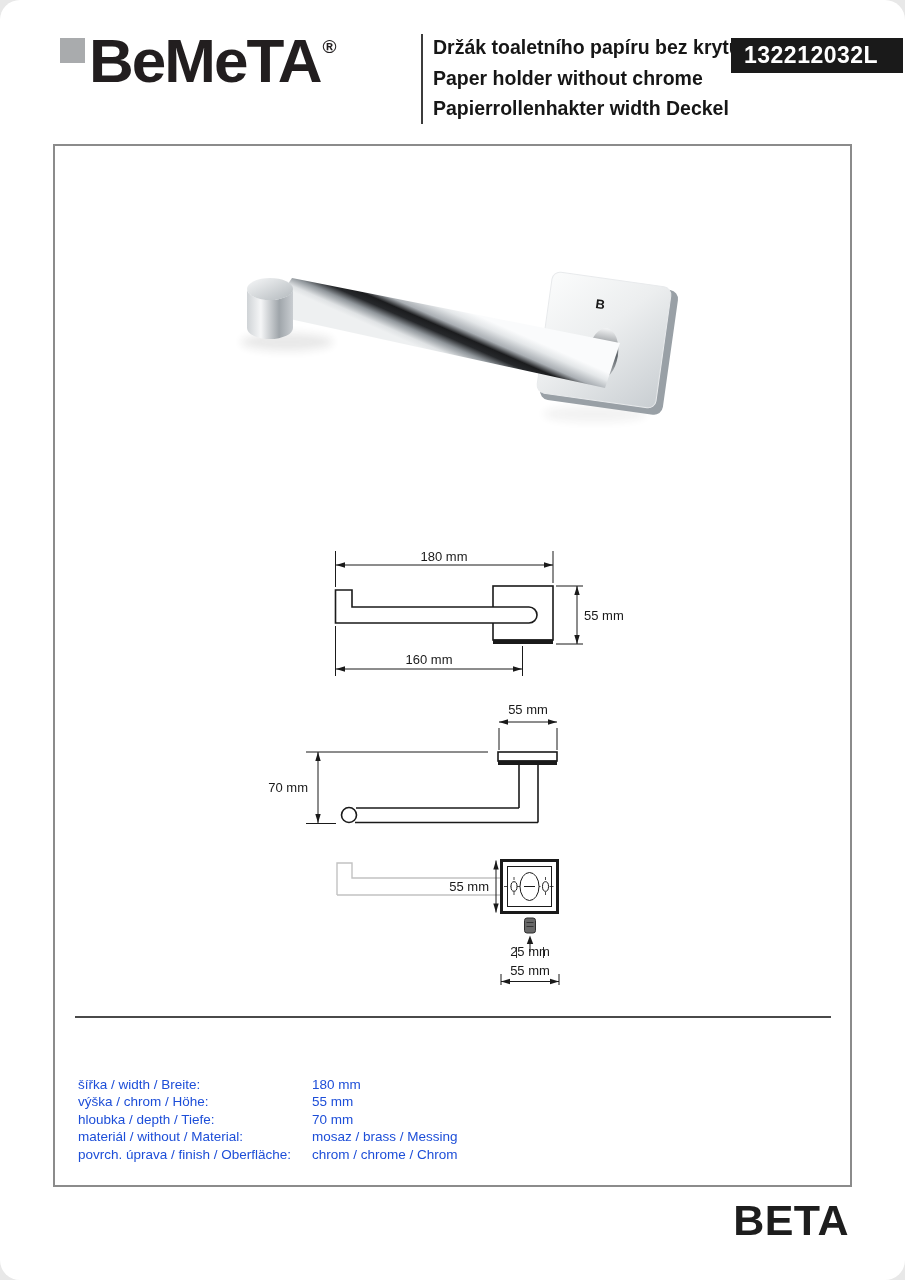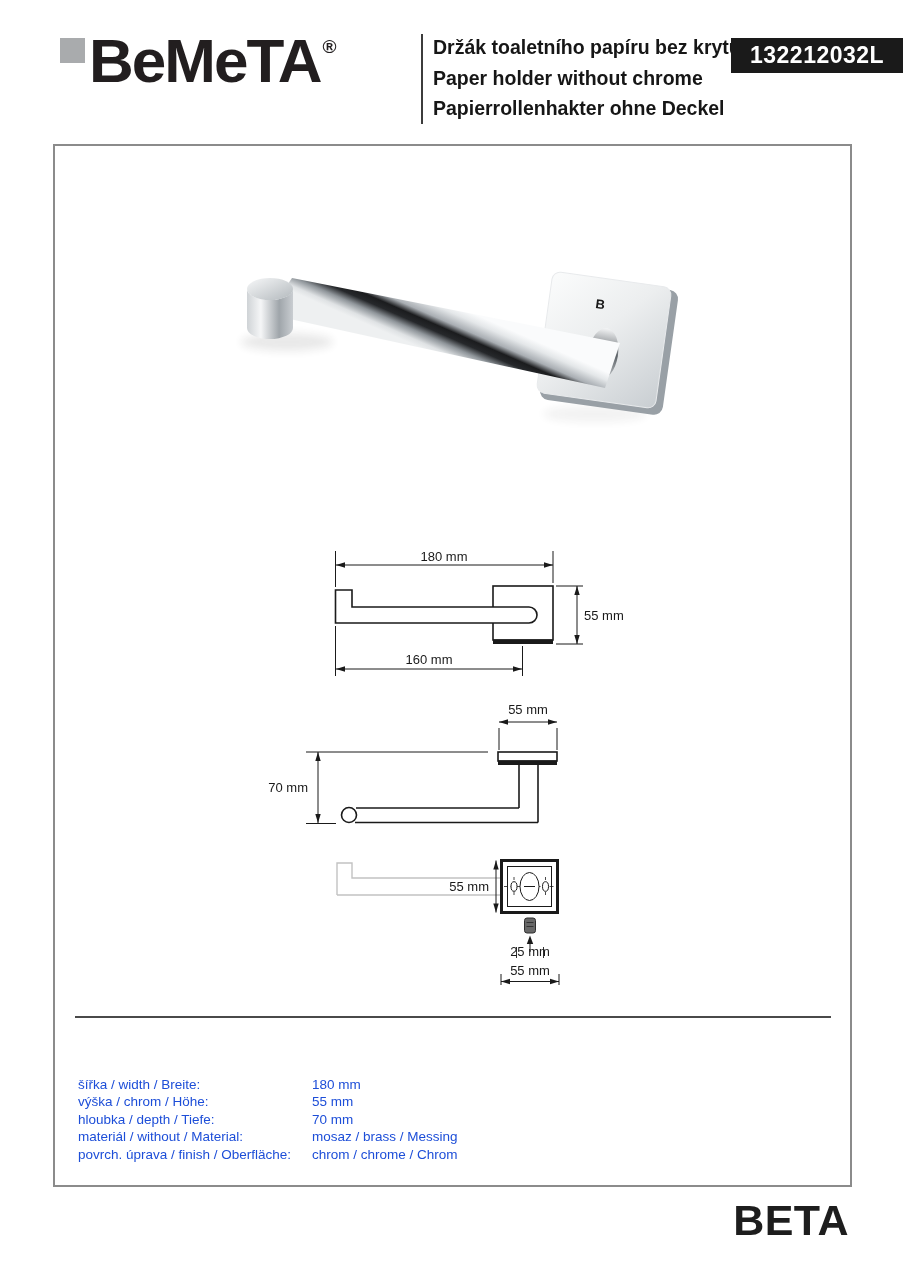--- a/index.html
+++ b/index.html
@@ -1,29 +1,29 @@
 <!DOCTYPE html>
 <html><head>
 <meta charset="utf-8">
 <style>
   * { margin:0; padding:0; box-sizing:border-box; }
   body { background:#e8e8e8; font-family:"Liberation Sans", sans-serif; }
-  .page { position:relative; width:905px; height:1280px; background:#ffffff; margin:0 auto; overflow:hidden; color:#1a1a1a; }
+  .page { position:relative; width:905px; height:1280px; background:#ffffff; margin:0 auto; overflow:hidden; color:#1a1a1a;border-radius:20px; }
 
   
   .header { position:absolute; left:0; top:0; width:905px; height:144px; }
   .logo { position:absolute; left:60px; top:26px; display:flex; align-items:flex-start; }
   .logo-square { width:25px; height:25px; background:#a9abad; margin-top:12px; }
   .logo-text { font-size:62px; font-weight:bold; letter-spacing:-2px; color:#221e1f; line-height:70px; margin-left:4px; }
   .registered { font-size:19px; font-weight:bold; color:#221e1f; margin-top:10px; margin-left:2px; }
   .header-divider { position:absolute; left:421px; top:34px; width:2px; height:90px; background:#3c3c3c; }
   .title-block { position:absolute; left:433px; top:32px; width:290px; }
   .title-block div { font-size:19.5px; font-weight:bold; line-height:30.5px; color:#161616; white-space:nowrap; }
   .code-badge { position:absolute; left:731px; top:38px; width:172px; height:35px; background:#1a1a1a; color:#ffffff;
-                font-size:23px; font-weight:bold; letter-spacing:0.5px; display:flex; align-items:center; padding-left:19px; }
+                font-size:23px; font-weight:bold; letter-spacing:0.5px; display:flex; align-items:center; padding-left:13px; }
 
   
   .content-frame { position:absolute; left:53px; top:144px; width:799px; height:1043px; border:2px solid #8b8b8b; background:#fff; }
 
   .photo-svg   { position:absolute; left:195px; top:242px; }
   .drawing1    { position:absolute; left:300px; top:540px; }
   .drawing2    { position:absolute; left:250px; top:695px; }
   .drawing3    { position:absolute; left:320px; top:845px; }
 
   svg text { font-family:"Liberation Sans", sans-serif; fill:#1a1a1a; font-size:13px; }
@@ -47,21 +47,21 @@
   <div class="header">
     <div class="logo">
       <div class="logo-square"></div>
       <div class="logo-text">BeMeTA</div>
       <div class="registered">®</div>
     </div>
     <div class="header-divider"></div>
     <div class="title-block">
       <div>Držák toaletního papíru bez krytu</div>
       <div>Paper holder without chrome</div>
-      <div>Papierrollenhakter ohne Deckel</div>
+      <div>Papierrollenhakter width Deckel</div>
     </div>
     <div class="code-badge">132212032L</div>
   </div>
 
   <div class="content-frame"></div>
 
   <svg class="photo-svg" width="510" height="215" viewBox="0 0 510 215">
     <defs>
       <filter id="soft" x="-60%" y="-60%" width="220%" height="220%">
           <feGaussianBlur stdDeviation="4"></feGaussianBlur>

